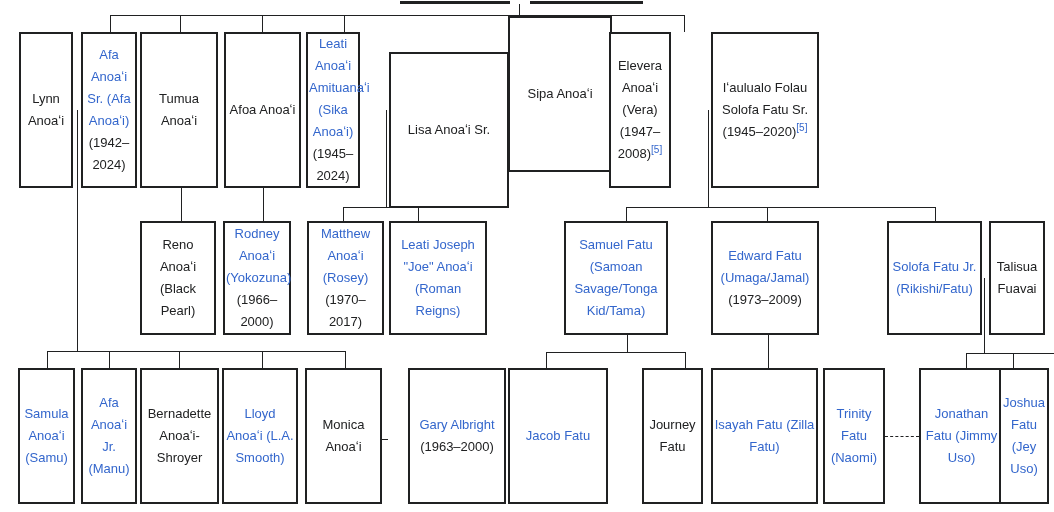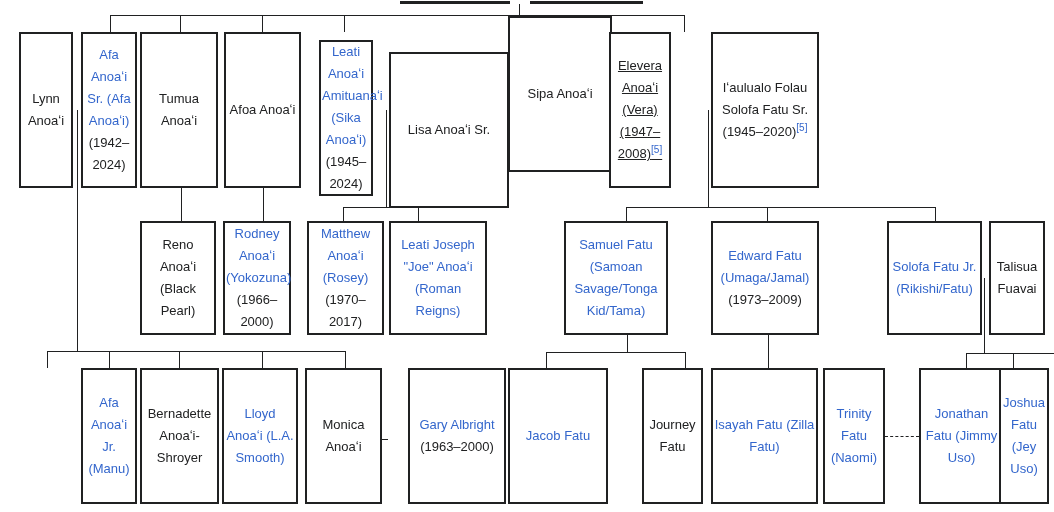--- a/index.html
+++ b/index.html
@@ -70,30 +70,30 @@
     </div>
     <div class="person" style="left: 81px; top: 32px; width: 56px; height: 156px;">
       <div class="label"><span class="link">Afa Anoaʻi Sr. (Afa Anoaʻi)</span> <span class="plain">(1942–2024)</span></div>
     </div>
     <div class="person" style="left: 140px; top: 32px; width: 78px; height: 156px;">
       <div class="label"><span class="plain">Tumua Anoaʻi</span></div>
     </div>
     <div class="person" style="left: 224px; top: 32px; width: 77px; height: 156px;">
       <div class="label"><span class="plain">Afoa Anoaʻi</span></div>
     </div>
-    <div class="person" style="left: 306px; top: 40px; width: 54px; height: 156px; margin-left: 13px;">
+    <div class="person" style="left: 306px; top: 32px; width: 54px; height: 156px;">
       <div class="label"><span class="link">Leati Anoaʻi Amituanaʻi (Sika Anoaʻi)</span> <span class="plain">(1945–2024)</span></div>
     </div>
     <div class="person" style="left: 389px; top: 32px; width: 120px; height: 156px; margin-top: 20px;">
       <div class="label"><span class="plain">Lisa Anoaʻi Sr.</span></div>
     </div>
     <div class="person" style="left: 508px; top: 16px; width: 104px; height: 156px;">
       <div class="label"><span class="plain">Sipa Anoaʻi</span></div>
     </div>
-    <div class="person" style="left: 609px; top: 32px; width: 62px; height: 156px; text-decoration: underline;">
+    <div class="person" style="left: 609px; top: 32px; width: 62px; height: 156px;">
       <div class="label"><span class="plain">Elevera Anoaʻi (Vera) (1947–2008)</span><sup class="link">[5]</sup></div>
     </div>
     <div class="person" style="left: 711px; top: 32px; width: 108px; height: 156px;">
       <div class="label"><span class="plain">Iʻaulualo Folau Solofa Fatu Sr. (1945–2020)</span><sup class="link">[5]</sup></div>
     </div>
     <div class="person" style="left: 140px; top: 221px; width: 76px; height: 114px;">
       <div class="label"><span class="plain">Reno Anoaʻi (Black Pearl)</span></div>
     </div>
     <div class="person" style="left: 223px; top: 221px; width: 68px; height: 114px;">
       <div class="label"><span class="link">Rodney Anoaʻi (Yokozuna)</span> <span class="plain">(1966–2000)</span></div>
@@ -108,20 +108,23 @@
       <div class="label"><span class="link">Samuel Fatu (Samoan Savage/Tonga Kid/Tama)</span></div>
     </div>
     <div class="person" style="left: 711px; top: 221px; width: 108px; height: 114px; justify-content: center;">
       <div class="label"><span class="link">Edward Fatu (Umaga/Jamal)</span> <span class="plain">(1973–2009)</span></div>
     </div>
     <div class="person" style="left: 887px; top: 221px; width: 95px; height: 114px;">
       <div class="label"><span class="link">Solofa Fatu Jr. (Rikishi/Fatu)</span></div>
     </div>
     <div class="person" style="left: 989px; top: 221px; width: 56px; height: 114px;">
       <div class="label"><span class="plain">Talisua Fuavai</span></div>
+    </div>
+    <div class="person" style="left: 18px; top: 368px; width: 57px; height: 136px;">
+      <div class="label"><span class="link">Samula Anoaʻi (Samu)</span></div>
     </div>
     <div class="person" style="left: 81px; top: 368px; width: 56px; height: 136px;">
       <div class="label"><span class="link">Afa Anoaʻi Jr. (Manu)</span></div>
     </div>
     <div class="person" style="left: 140px; top: 368px; width: 79px; height: 136px;">
       <div class="label"><span class="plain">Bernadette Anoaʻi-Shroyer</span></div>
     </div>
     <div class="person" style="left: 222px; top: 368px; width: 76px; height: 136px;">
       <div class="label"><span class="link">Lloyd Anoaʻi (L.A. Smooth)</span></div>
     </div>

